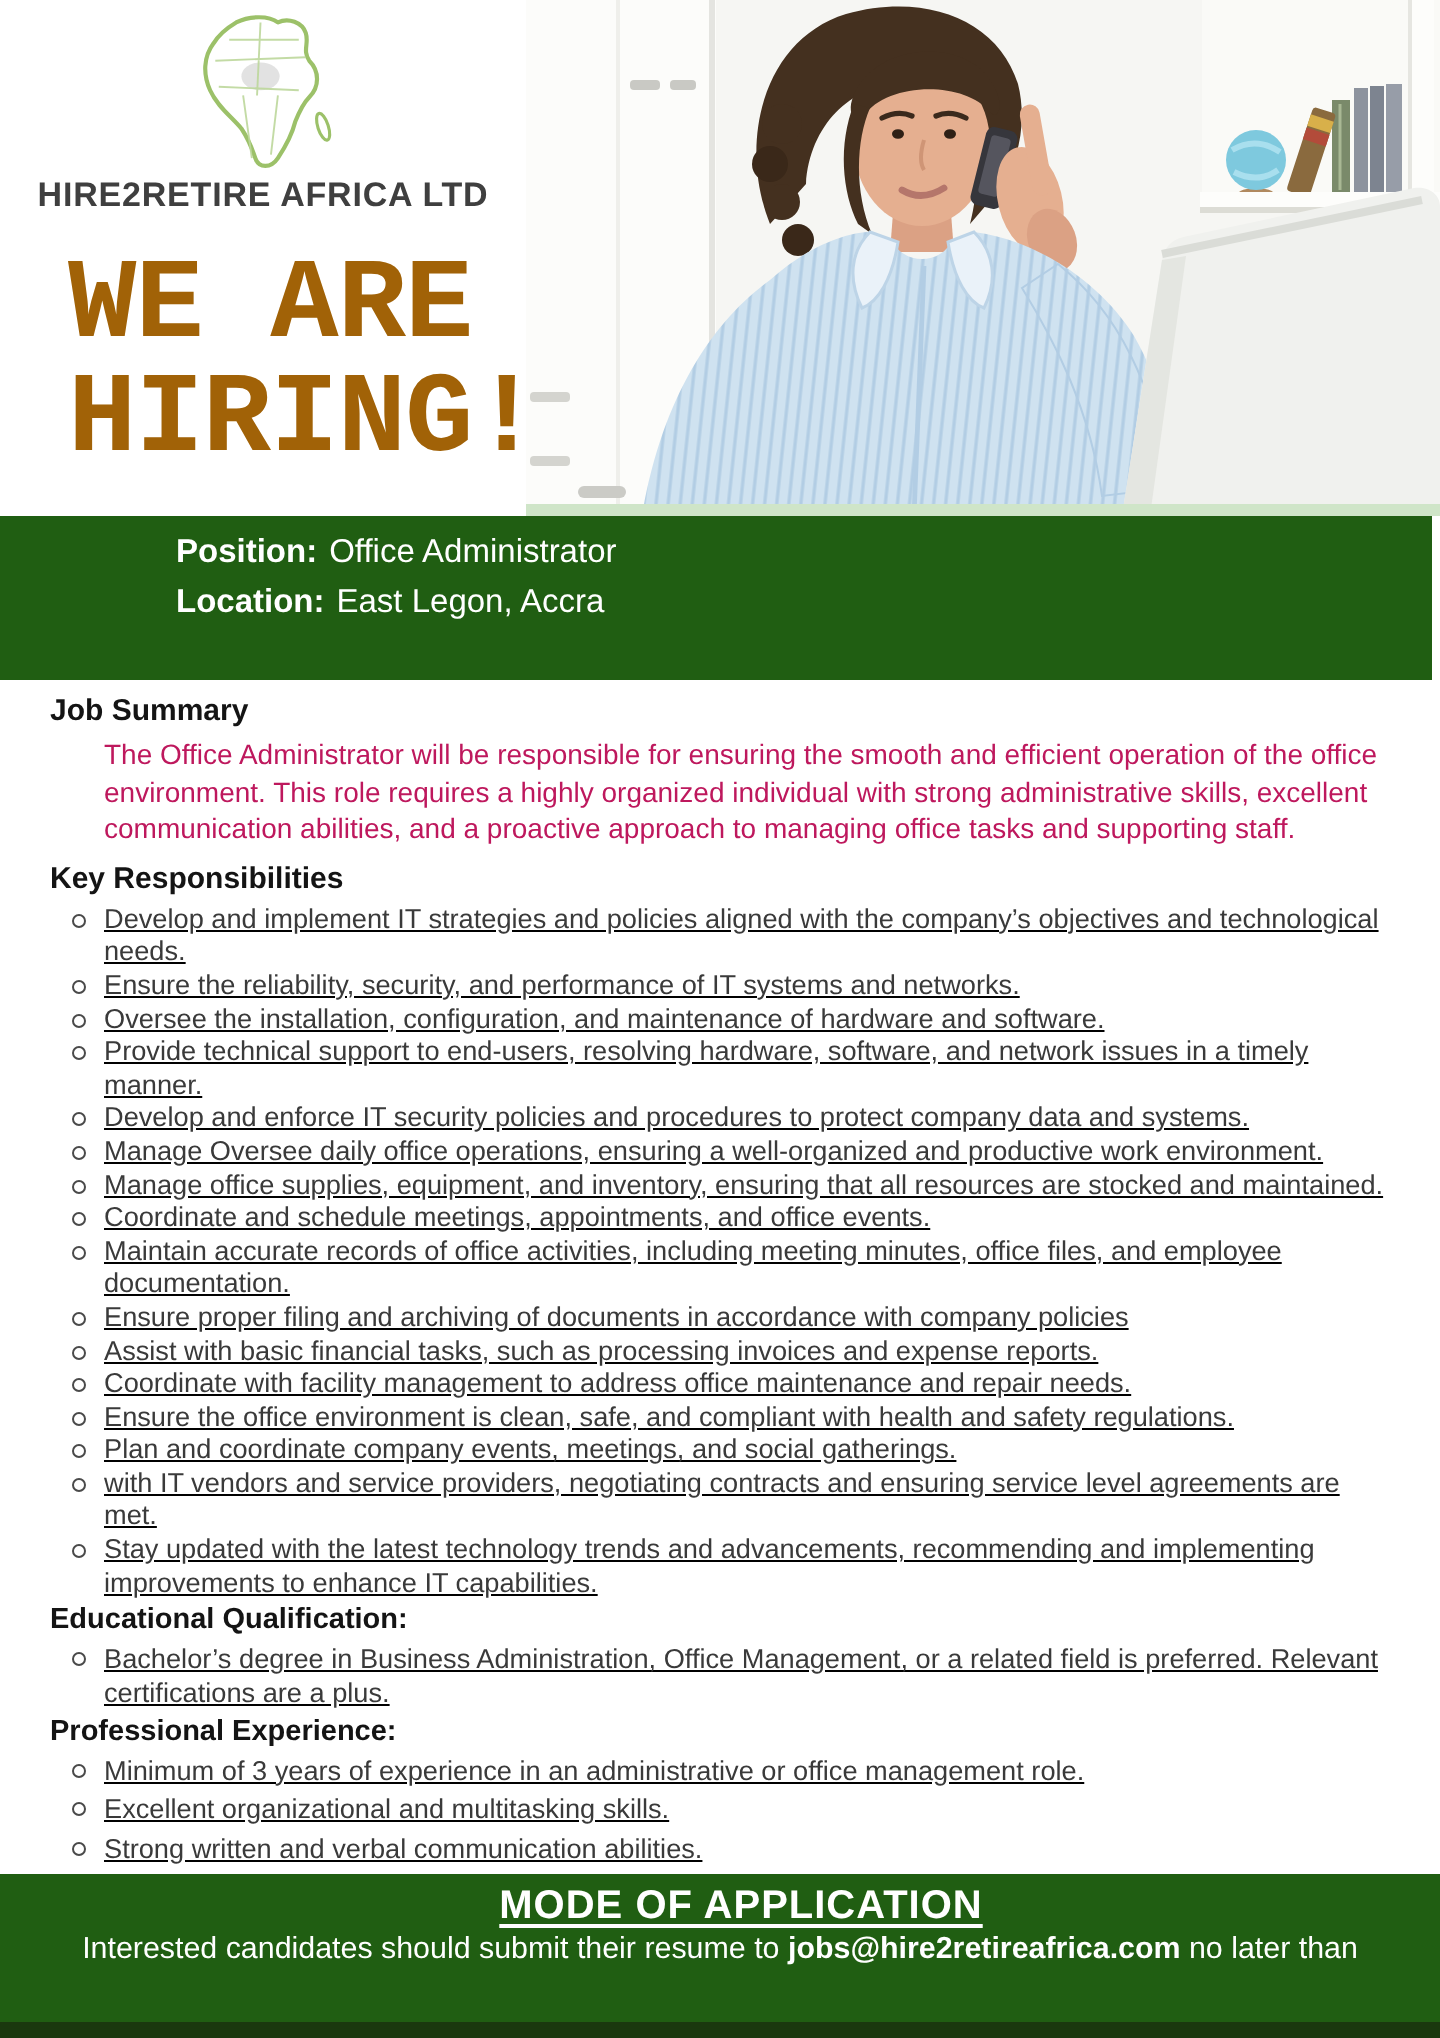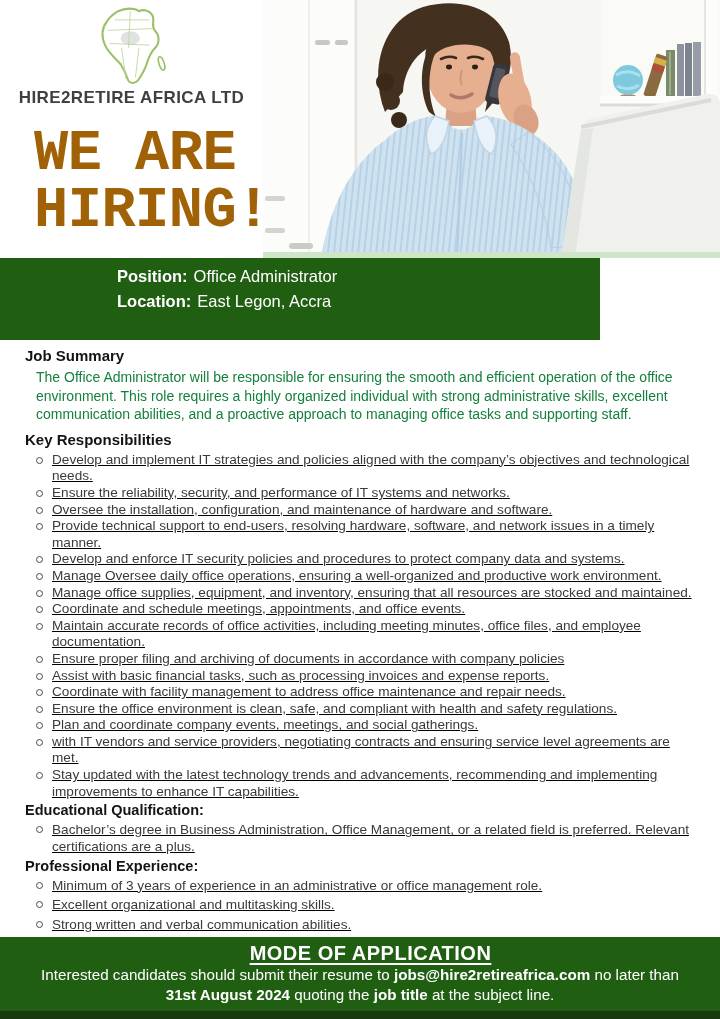--- a/index.html
+++ b/index.html
@@ -21,36 +21,36 @@
   }
   .hero { position:absolute; left:34px; top:126px; line-height:57px; }
   .hero div {
     font-size:57px; font-weight:800; color:#a16207; letter-spacing:-.5px;font-family:Liberation Mono, monospace;
   }
 
   .photo { position:absolute; left:263px; top:0; width:457px; height:258px; }
 
   
   .banner {
-    position:absolute; left:0; top:258px; width:600px; height:82px;
-    background:#205e12; color:#ffffff; padding:6px 0 0 117px;
+    position:absolute; left:0; top:258px; width:716px; height:82px;
+    background:#205e12; color:#ffffff; padding:6px 0 0 88px;
   }
   .banner-row { font-size:16.5px; line-height:24.5px; white-space:nowrap; }
   .banner-row .lbl { font-weight:700; margin-right:6px; }
 
   
   .content {
     position:absolute; left:0; top:340px; width:720px; height:720px;
     padding:7px 16px 0 25px; overflow:hidden; background:#ffffff;
   }
   h2.sec { font-size:15px; font-weight:700; color:#141414; margin:0 0 4px 0; }
   h3.sec { font-size:14.5px; font-weight:700; color:#141414; margin:2px 0 3px 0; }
   .summary {
-    margin:0 0 7px 11px; width:648px;
-    font-size:14px; line-height:18.6px; color:#15803d;
+    margin:0 0 7px 27px; width:648px;
+    font-size:14px; line-height:18.6px; color:#be185d;
   }
   ul.blist { list-style:none; margin:0 0 2px 0;text-decoration:underline; }
   ul.blist li {
     position:relative; padding-left:27px; width:668px;
     font-size:13.6px; line-height:16.6px; color:#3a3a3a;
   }
   ul.blist li::before {
     content:""; position:absolute; left:11px; top:5px;
     width:5px; height:5px; border:1.3px solid #4a4a4a; border-radius:50%;
   }
@@ -243,19 +243,16 @@
     </ul>
   </div>
 
   <div class="footer">
     <div>
       <span class="footer-title">MODE OF APPLICATION</span>
     </div>
     <div class="footer-line">
       <span>Interested candidates should submit their resume to </span><span class="b">jobs@hire2retireafrica.com</span><span>  no later than</span>
     </div>
-    <div class="footer-line">
-      <span class="b">31st August 2024</span><span> quoting the </span><span class="b">job title</span><span> at the subject line.</span>
-    </div>
     <div class="footer-strip"></div>
   </div>
 
 </div>
 
 </body></html>

